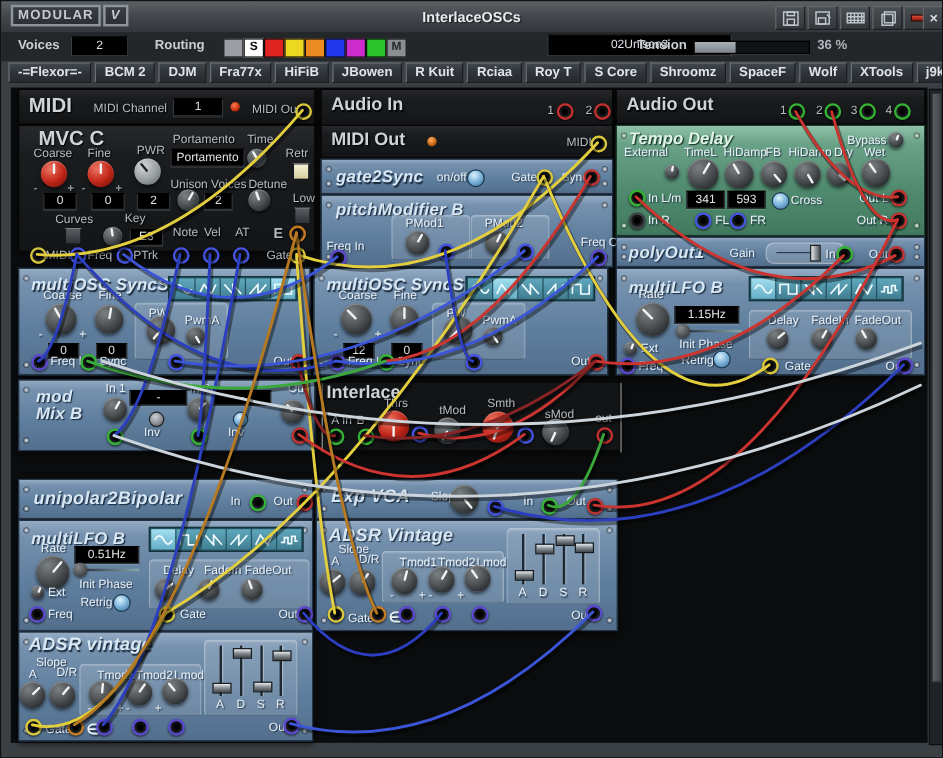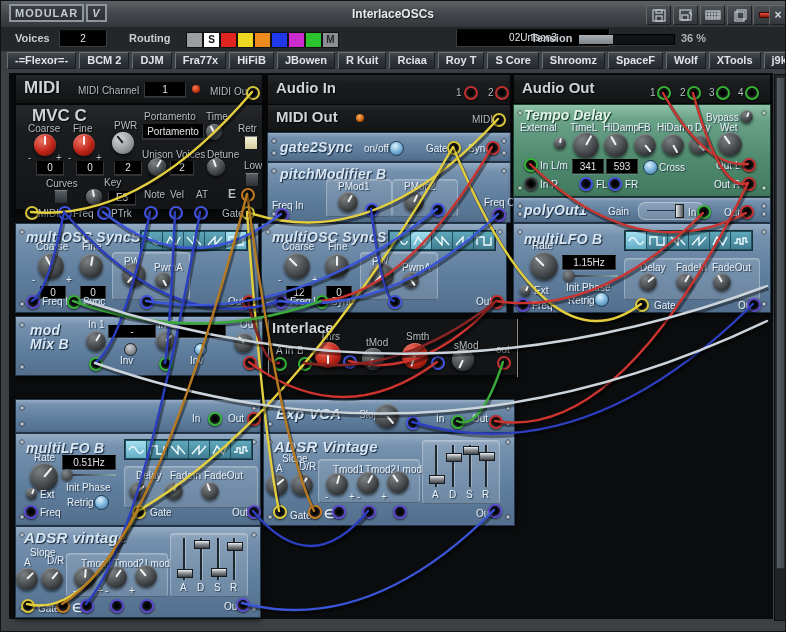--- a/index.html
+++ b/index.html
@@ -599,20 +599,21 @@
       <i class="port p-blue" style="left:163px;top:37px"></i>
       <span class="lbl on-dark" style="left:186px;top:21px">sMod</span>
       <div class="knob" style="left:184px;top:30px;width:22px;height:22px">
           <i class="ptr" style="transform:rotate(25deg)"></i>
         </div>
       <span class="lbl on-dark" style="left:228px;top:25px">out</span>
       <i class="port p-red" style="left:229px;top:37px"></i>
     </div>
 
     <div class="panel panel-blue" style="left:6px;top:326px;width:246px;height:34px">
+      <span class="btitle" style="left:12px;top:7px;font-size:15px">unipolar2Bipolar</span>
       <span class="lbl" style="left:176px;top:13px">In</span>
       <i class="port p-green" style="left:192px;top:12px"></i>
       <span class="lbl" style="left:212px;top:13px">Out</span>
       <i class="port p-red" style="left:231px;top:12px"></i>
     </div>
 
     <div class="panel panel-blue" style="left:254px;top:326px;width:252px;height:34px">
       <span class="btitle" style="left:12px;top:5px;font-size:15px">Exp VCA</span>
       <span class="lbl" style="left:95px;top:9px">Slope</span>
       <div class="knob" style="left:111px;top:4px;width:24px;height:24px">

